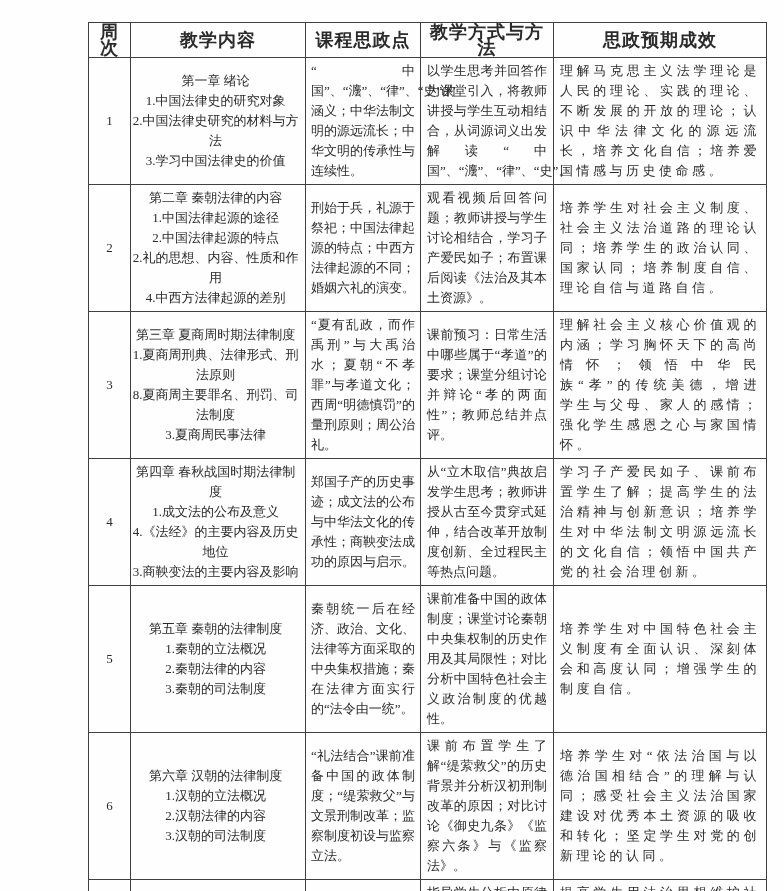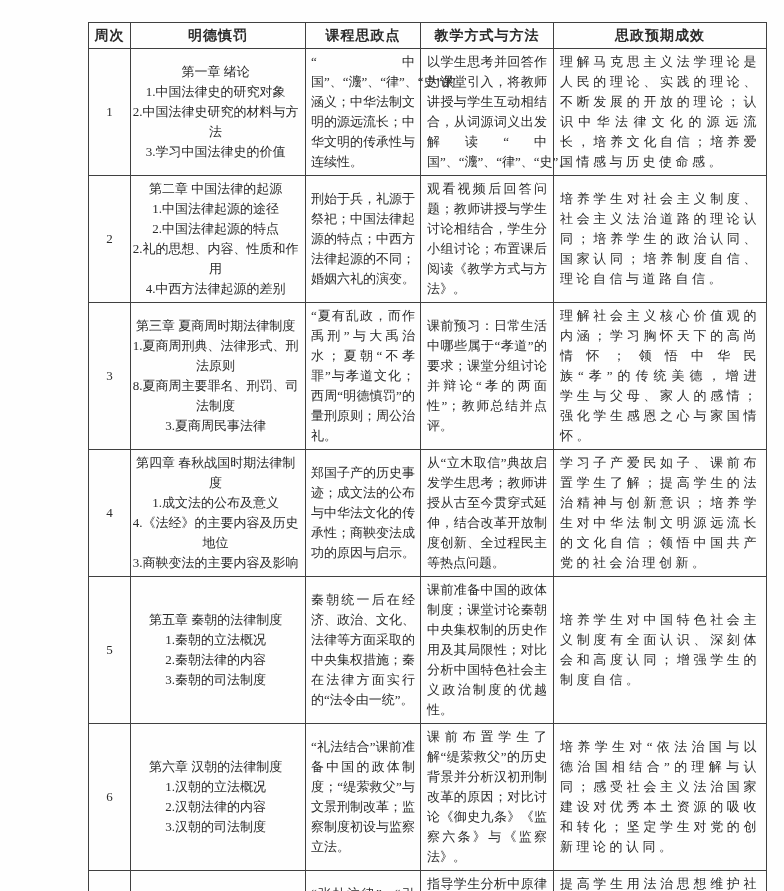--- a/index.html
+++ b/index.html
@@ -28,21 +28,21 @@
   .syllabus th, .syllabus td {
     border: 1px solid #404040;
     vertical-align: middle;
     font-size: 13px;
     line-height: 20px;
     padding: 3px 6px;
     box-sizing: border-box;
     word-break: break-all;
   }
   .syllabus th {
-    font-size: 14px;
+    font-size: 18px;
     font-weight: bold;
     text-align: center;
     height: 26px;
     padding: 1px 2px;
     line-height: 16px;
     letter-spacing: 1px;
   }
   td.week { text-align: center; }
   td.content { text-align: center; padding-left: 0; padding-right: 5px; }
   td.content div { margin: 0; }
@@ -80,21 +80,21 @@
     <colgroup>
       <col class="c-week">
         <col class="c-content">
         <col class="c-ideo">
         <col class="c-method">
         <col class="c-outcome">
     </colgroup>
     <thead>
       <tr>
         <th>周次</th>
-        <th>明德慎罚</th>
+        <th>教学内容</th>
         <th>课程思政点</th>
         <th>教学方式与方法</th>
         <th>思政预期成效</th>
       </tr>
     </thead>
     <tbody>
       <tr>
         <td class="week">1</td>
         <td class="content">
             <div>第一章 绪论</div>
@@ -102,28 +102,28 @@
             <div>2.中国法律史研究的材料与方法</div>
             <div>3.学习中国法律史的价值</div>
           </td>
         <td class="ideology">“中国”、“灋”、“律”、“史”的涵义；中华法制文明的源远流长；中华文明的传承性与连续性。</td>
         <td class="method">以学生思考并回答作为课堂引入，将教师讲授与学生互动相结合，从词源词义出发解读“中国”、“灋”、“律”、“史”。</td>
         <td class="outcome">理解马克思主义法学理论是人民的理论、实践的理论、不断发展的开放的理论；认识中华法律文化的源远流长，培养文化自信；培养爱国情感与历史使命感。</td>
       </tr>
       <tr>
         <td class="week">2</td>
         <td class="content">
-            <div>第二章 中国法律的起源</div>
+            <div>第二章 秦朝法律的内容</div>
             <div>1.中国法律起源的途径</div>
             <div>2.中国法律起源的特点</div>
             <div>2.礼的思想、内容、性质和作用</div>
             <div>4.中西方法律起源的差别</div>
           </td>
         <td class="ideology">刑始于兵，礼源于祭祀；中国法律起源的特点；中西方法律起源的不同；婚姻六礼的演变。</td>
-        <td class="method">观看视频后回答问题；教师讲授与学生讨论相结合，学生分小组讨论；布置课后阅读《教学方式与方法》。</td>
+        <td class="method">观看视频后回答问题；教师讲授与学生讨论相结合，学习子产爱民如子；布置课后阅读《法治及其本土资源》。</td>
         <td class="outcome">培养学生对社会主义制度、社会主义法治道路的理论认同；培养学生的政治认同、国家认同；培养制度自信、理论自信与道路自信。</td>
       </tr>
       <tr>
         <td class="week">3</td>
         <td class="content">
             <div>第三章 夏商周时期法律制度</div>
             <div>1.夏商周刑典、法律形式、刑法原则</div>
             <div>8.夏商周主要罪名、刑罚、司法制度</div>
             <div>3.夏商周民事法律</div>
           </td>

